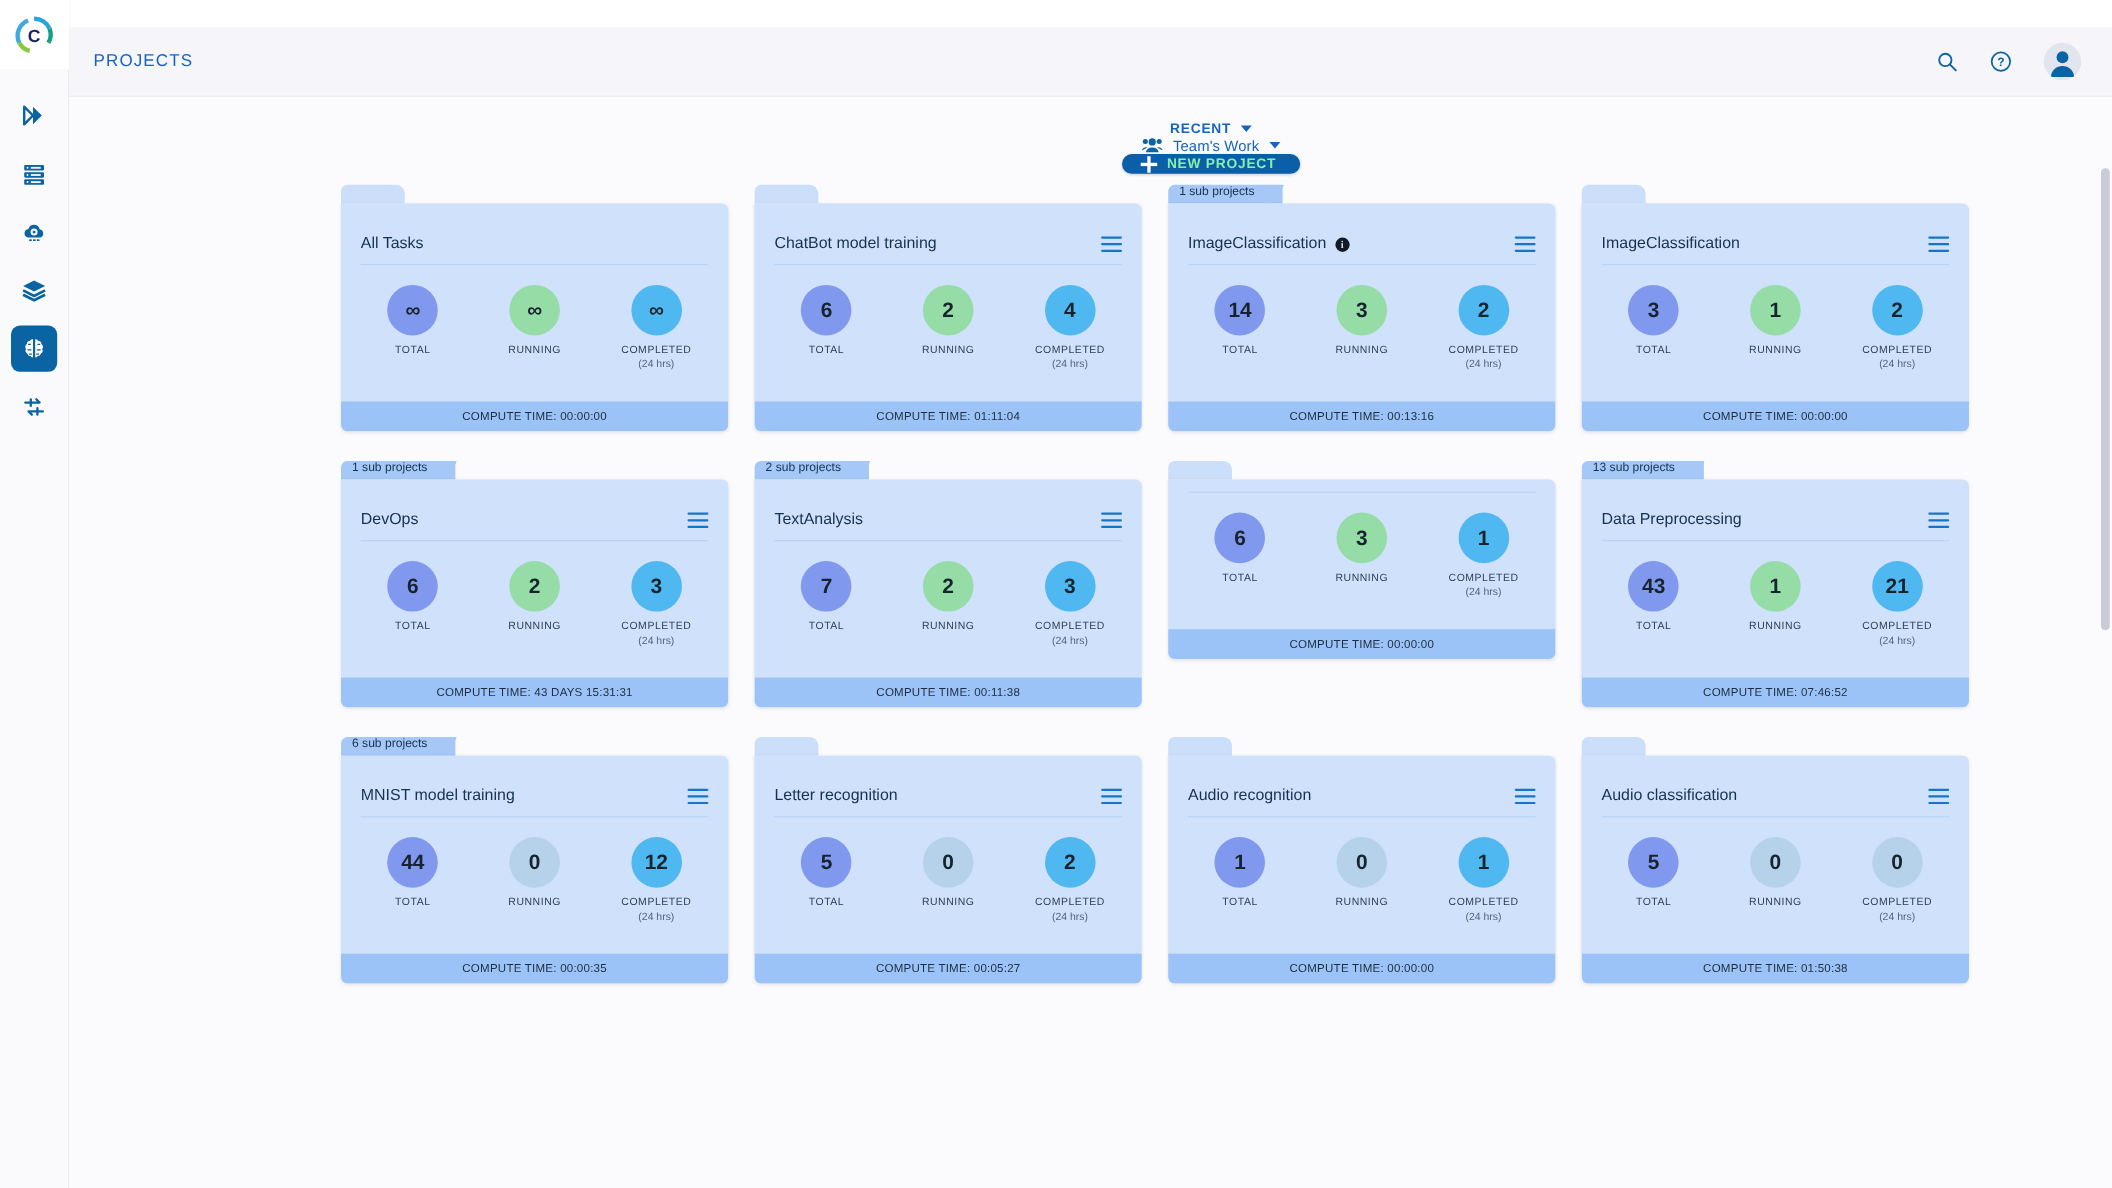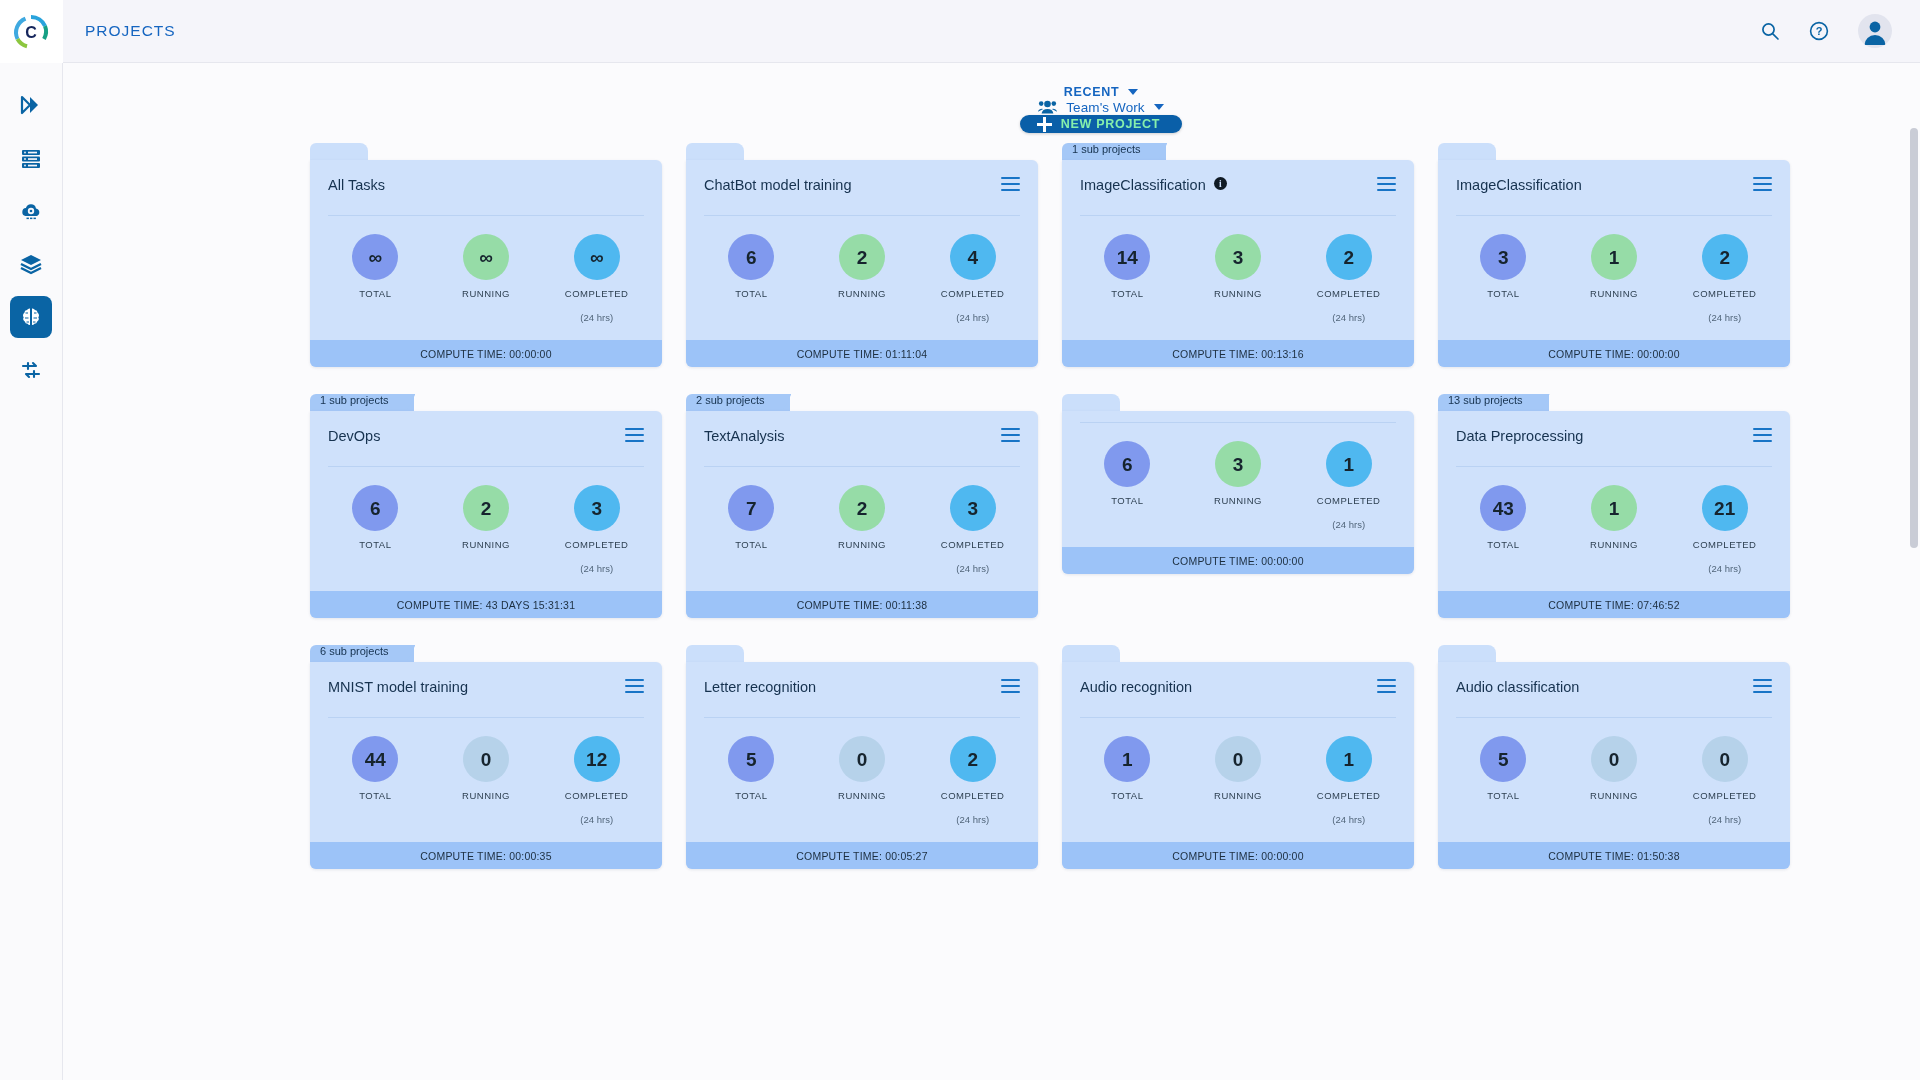--- a/index.html
+++ b/index.html
@@ -47,20 +47,21 @@
 
   
   .topbar {
     height: 63px;
     background: #f5f5fa;
     border-bottom: 1px solid #e6e7ee;
     display: flex;
     align-items: center;
     padding: 0 28px 0 22px;
     flex: 0 0 63px;
+    margin-top: 25px;
   }
   .topbar-title {
     font-size: 15.5px;
     letter-spacing: 1.0px;
     color: #1565c0;
     font-weight: 400;
   }
   .topbar-spacer { flex: 1 1 auto; }
   .topbar-actions { display: flex; align-items: center; gap: 28px; }
   .icon-btn { cursor: pointer; display: flex; align-items: center; justify-content: center; }
@@ -174,21 +175,21 @@
 
   .card {
     position: relative;
     background: #cfe1fb;
     border-radius: 0 6px 6px 6px;
     overflow: hidden;
     box-shadow: 0 1px 3px rgba(20,40,80,0.10);
     cursor: pointer;
   }
   .card-head {
-    display: flex; align-items: flex-start;
+    display: flex; align-items: flex-end;
     padding: 17px 18px 0 18px;
     height: 44px;
   }
   .card-title {
     font-size: 14.5px;
     color: #16324f;
     font-weight: 400;
     white-space: nowrap;
   }
   .info-dot {
@@ -234,21 +235,21 @@
   .bubble.zero { background: #b6d2ea; }
   .stat-label {
     margin-top: 8px;
     font-size: 9.5px;
     letter-spacing: 0.5px;
     color: #2d3f50;
   }
   .stat-sub {
     font-size: 9.5px;
     color: #51657a;
-    margin-top: 13px;
+    margin-top: 2px;
   }
   .compute {
     margin-top: 6px;
     height: 27px;
     background: #9cc3f8;
     display: flex; align-items: center; justify-content: center;
     font-size: 10.5px;
     letter-spacing: 0.2px;
     color: #1c2e3f;
   }

